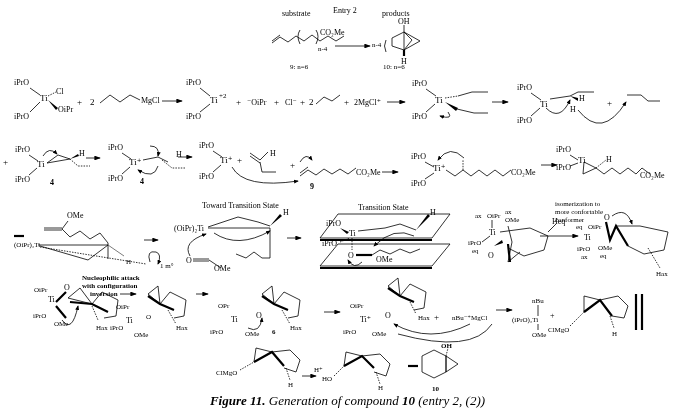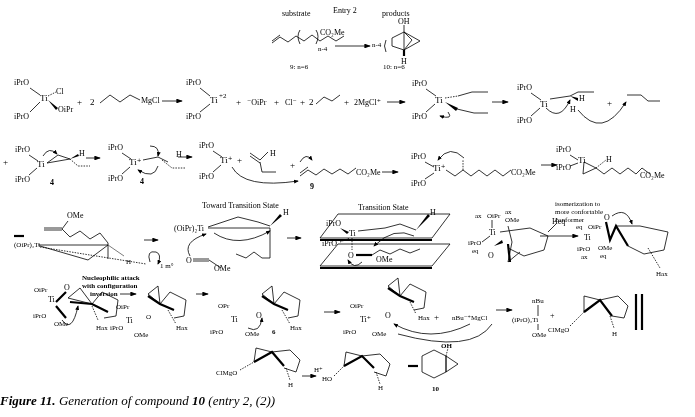--- a/index.html
+++ b/index.html
@@ -8,21 +8,21 @@
   svg text { font-family: "Liberation Serif", "DejaVu Serif", serif; fill:#000; }
   .t7 { font-size:7px; }
   .t8 { font-size:8px; }
   .t9 { font-size:9px; }
   .b { font-weight:bold; }
   .ln { stroke:#000; stroke-width:0.8; fill:none; }
   .lnb { stroke:#000; stroke-width:2.2; fill:none; }
   .lng { stroke:#444; stroke-width:0.7; fill:none; }
   .dash { stroke:#000; stroke-width:0.8; fill:none; stroke-dasharray:1.5 1.2; }
   .wedge { fill:#000; stroke:none; }
-  .caption { position:absolute; left:0; width:695px; top:393px; 
+  .caption { position:absolute; left:0; width:695px; top:393px; text-align:center;
              font-family:"Liberation Serif","DejaVu Serif",serif; font-style:italic; font-size:13px; color:#000; }
   .caption b { font-style:italic; }
 </style>
 </head>
 <body>
 
 <svg id="fig" viewBox="0 0 695 417" xmlns="http://www.w3.org/2000/svg">
   <defs>
     <marker id="ah" markerWidth="8" markerHeight="6" refX="7" refY="3" orient="auto">
       <path d="M0,0 L8,3 L0,6 Z" fill="#000"></path>

